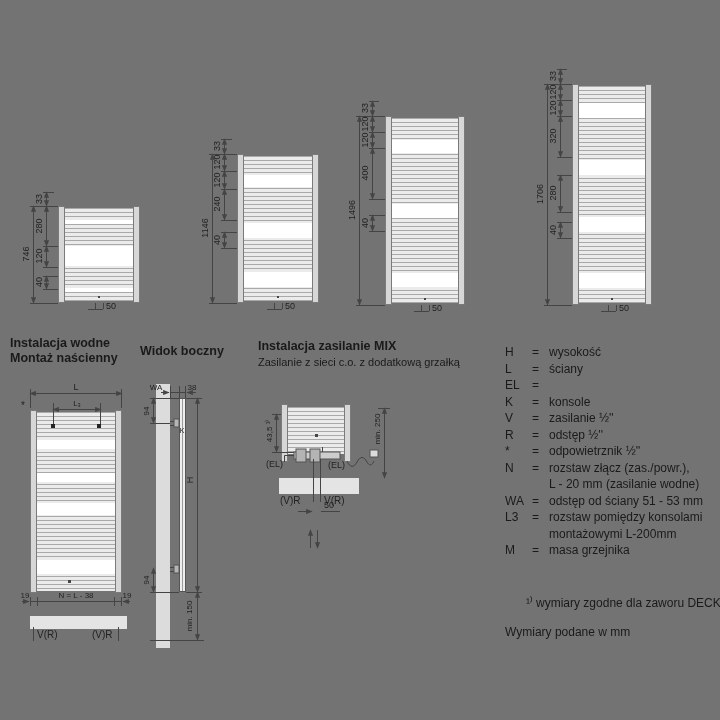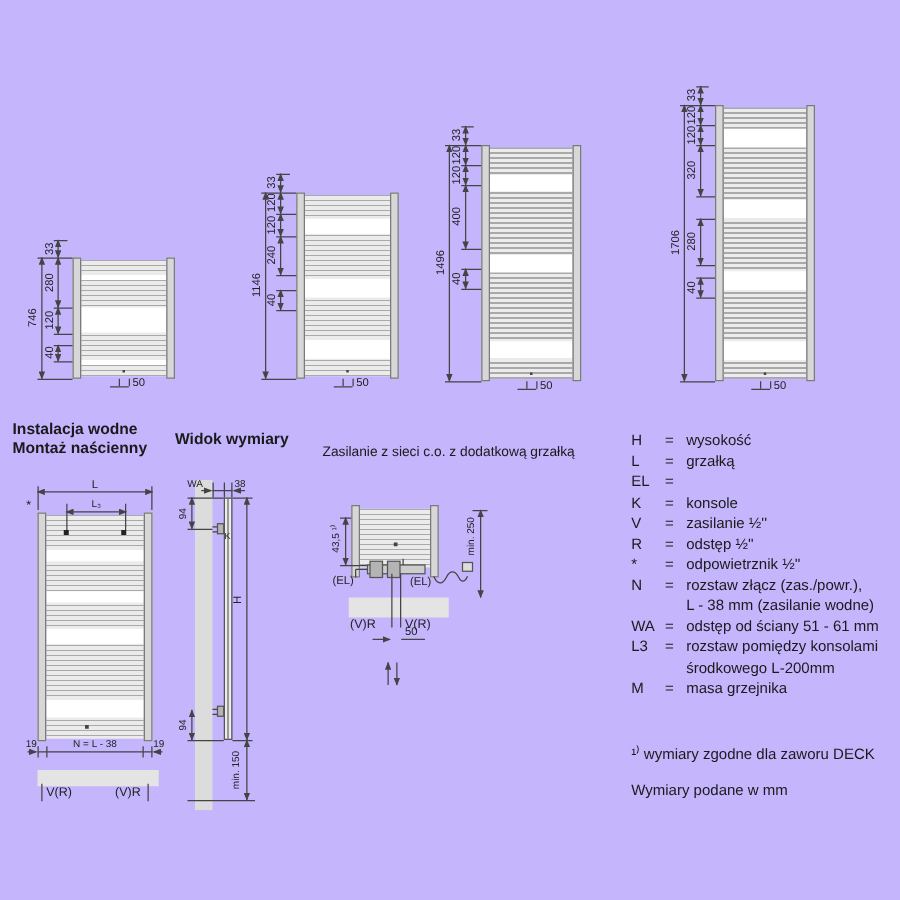--- a/index.html
+++ b/index.html
@@ -1,16 +1,16 @@
 <!DOCTYPE html>
 <html><head>
 <meta charset="utf-8">
 <style>
   html,body{margin:0;padding:0;background:#fff;}
-  .page{position:relative;width:720px;height:720px;background:#c4b5fd;overflow:hidden;
+  .page{position:relative;width:720px;height:720px;background:#737373;overflow:hidden;
         font-family:"Liberation Sans", sans-serif;color:#1a1a1a;}
   svg.overlay{position:absolute;left:0;top:0;pointer-events:none;}
   
   .rad{position:absolute;}
   .col{position:absolute;top:0;bottom:0;width:7px;background:#d7d7d7;border:1px solid #7a7a7a;box-sizing:border-box;}
   .col.l{left:0;} .col.r{right:0;}
   .tubes{position:absolute;left:7px;right:7px;top:2px;bottom:2px;
          background:repeating-linear-gradient(180deg,#a9a9a9 0 1px,#ebebeb 1px 4px);}
   .gap{position:absolute;left:7px;right:7px;background:#fff;}
   .dot{position:absolute;background:#444;}
@@ -297,48 +297,49 @@
   <div class="h1" style="left:10px;top:351px">Montaż naścienny</div>
   <span class="dl" style="left:76px;top:387px">L</span>
   <span class="dl f8" style="left:77px;top:403px">L₃</span>
   <span class="dl f10" style="left:23px;top:405px">*</span>
   <span class="dl f8" style="left:25px;top:595px">19</span>
   <span class="dl f8" style="left:76px;top:595px">N = L - 38</span>
   <span class="dl f8" style="left:127px;top:595px">19</span>
   <span class="dl f10 la" style="left:37px;top:634px">V(R)</span>
   <span class="dl f10 la" style="left:92px;top:634px">(V)R</span>
 
-  <div class="h1" style="left:140px;top:344px">Widok wymiary</div>
+  <div class="h1" style="left:140px;top:344px">Widok boczny</div>
   <span class="dl f8" style="left:156px;top:387px">WA</span>
   <span class="dl f8" style="left:192px;top:387px">38</span>
   <span class="dl f8 rot" style="left:146px;top:411px">94</span>
   <span class="dl f7" style="left:182px;top:430px">K</span>
   <span class="dl rot" style="left:190px;top:480px">H</span>
   <span class="dl f8 rot" style="left:146px;top:580px">94</span>
   <span class="dl f8 rot" style="left:189px;top:616px">min. 150</span>
 
+  <div class="h1" style="left:258px;top:339px">Instalacja zasilanie MIX</div>
   <div class="p" style="left:258px;top:355px">Zasilanie z sieci c.o. z dodatkową grzałką</div>
   <span class="dl f8 rot" style="left:268px;top:431px">43,5 ¹⁾</span>
   <span class="dl f8 rot" style="left:377px;top:429px">min. 250</span>
   <span class="dl la" style="left:266px;top:464px">(EL)</span>
   <span class="dl la" style="left:328px;top:465px">(EL)</span>
   <span class="dl f10 la" style="left:280px;top:500px">(V)R</span>
   <span class="dl f10 la" style="left:324px;top:500px">V(R)</span>
   <span class="dl" style="left:329px;top:505px">50</span>
 
   <div class="legend">
     <div class="lrow">
         <span class="lsym">H</span>
         <span class="leq">=</span>
         <span class="ldesc">wysokość</span>
       </div>
     <div class="lrow">
         <span class="lsym">L</span>
         <span class="leq">=</span>
-        <span class="ldesc">grzałką</span>
+        <span class="ldesc">ściany</span>
       </div>
     <div class="lrow">
         <span class="lsym">EL</span>
         <span class="leq">=</span>
       </div>
     <div class="lrow">
         <span class="lsym">K</span>
         <span class="leq">=</span>
         <span class="ldesc">konsole</span>
       </div>
@@ -354,36 +355,36 @@
       </div>
     <div class="lrow">
         <span class="lsym">*</span>
         <span class="leq">=</span>
         <span class="ldesc">odpowietrznik ½''</span>
       </div>
     <div class="lrow">
         <span class="lsym">N</span>
         <span class="leq">=</span>
         <span class="ldesc">rozstaw złącz (zas./powr.),
-L - 38 mm (zasilanie wodne)</span>
+L - 20 mm (zasilanie wodne)</span>
       </div>
     <div class="lrow">
         <span class="lsym">WA</span>
         <span class="leq">=</span>
-        <span class="ldesc">odstęp od ściany  51 - 61 mm</span>
+        <span class="ldesc">odstęp od ściany  51 - 53 mm</span>
       </div>
     <div class="lrow">
         <span class="lsym">L3</span>
         <span class="leq">=</span>
         <span class="ldesc">rozstaw pomiędzy konsolami
-środkowego L-200mm</span>
+montażowymi L-200mm</span>
       </div>
     <div class="lrow">
         <span class="lsym">M</span>
         <span class="leq">=</span>
         <span class="ldesc">masa grzejnika</span>
       </div>
   </div>
 
-  <div class="note" style="left:505px;top:594px">¹⁾ wymiary zgodne dla zaworu DECK</div>
+  <div class="note" style="left:526px;top:594px">¹⁾ wymiary zgodne dla zaworu DECK</div>
   <div class="note" style="left:505px;top:625px">Wymiary podane w mm</div>
 
 </div>
 
 </body></html>

